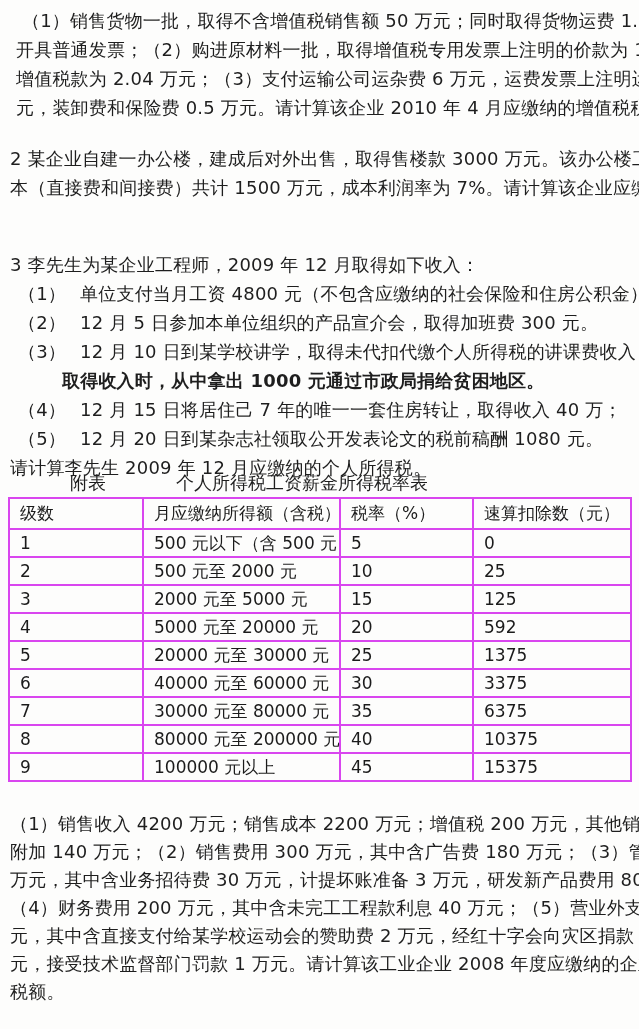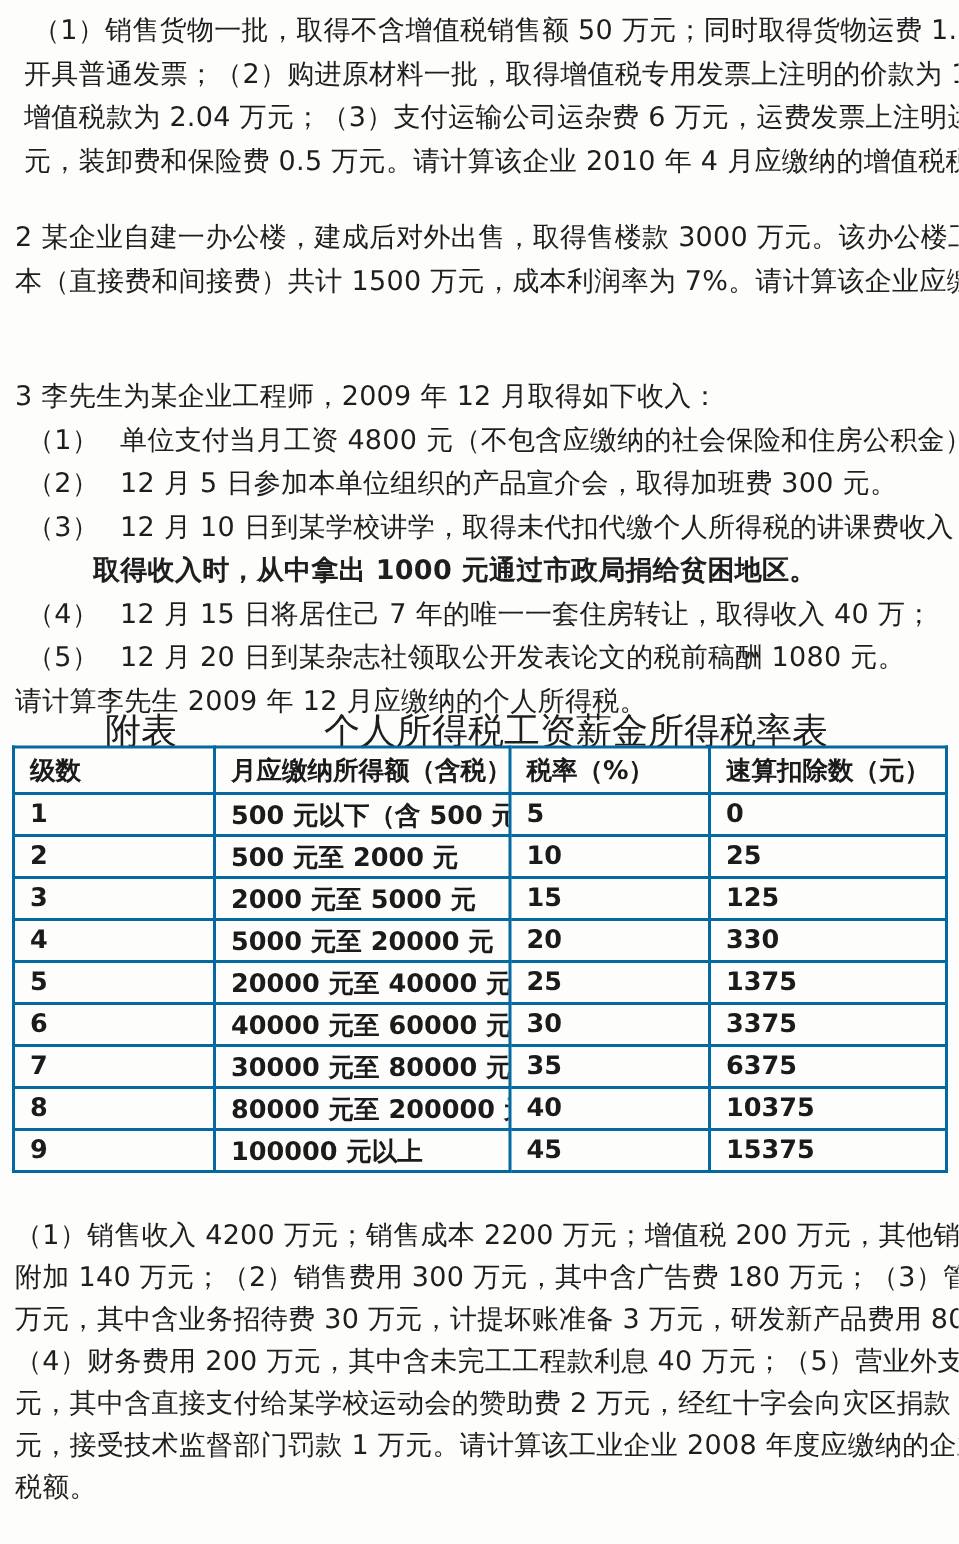--- a/index.html
+++ b/index.html
@@ -27,40 +27,40 @@
   .q1 { top: 6px;   left: 16px; }
   .q1 .line-first { padding-left: 6px; }
   .q2 { top: 144px; left: 10px; }
   .q3 { top: 250px; left: 10px; }
   .q3 .item { display: flex; padding-left: 8px; }
   .q3 .marker { flex: 0 0 auto; margin-right: 14px; }
   .q3 .cont { padding-left: 52px; font-weight: bold; }
   .caption {
     position: absolute;
     top: 471px; left: 10px;
-    font-size: 24px;
+    font-size: 18px;
     display: flex;
     white-space: nowrap;
   }
   .caption .label { margin-left: 60px; }
-  .caption .title { margin-left: 98px; font-family: Liberation Serif, serif; }
+  .caption .title { margin-left: 70px; font-family: Liberation Serif, serif; }
   table.rate {
     position: absolute;
     top: 497px; left: 8px;
     width: 622px;
     border-collapse: collapse;
     table-layout: fixed;
     font-size: 17px;
     color: #1b1b1b;
   }
   .rate th, .rate td {
-    border: 2px solid #0369a1;
+    border: 2px solid #d946ef;
     padding: 0 4px 0 10px;
     text-align: left;
-    font-weight: bold;
+    font-weight: normal;
     height: 28px;
     overflow: hidden;
     white-space: nowrap;
     margin-top: 28px;
   }
   .rate thead th { height: 31px; }
   .q4 { top: 810px; left: 10px; line-height: 28px; }
 </style>
 </head>
 <body>
@@ -141,25 +141,25 @@
       <tr>
         <td>3</td>
         <td>2000 元至 5000 元</td>
         <td>15</td>
         <td>125</td>
       </tr>
       <tr>
         <td>4</td>
         <td>5000 元至 20000 元</td>
         <td>20</td>
-        <td>330</td>
+        <td>592</td>
       </tr>
       <tr>
         <td>5</td>
-        <td>20000 元至 40000 元</td>
+        <td>20000 元至 30000 元</td>
         <td>25</td>
         <td>1375</td>
       </tr>
       <tr>
         <td>6</td>
         <td>40000 元至 60000 元</td>
         <td>30</td>
         <td>3375</td>
       </tr>
       <tr>

